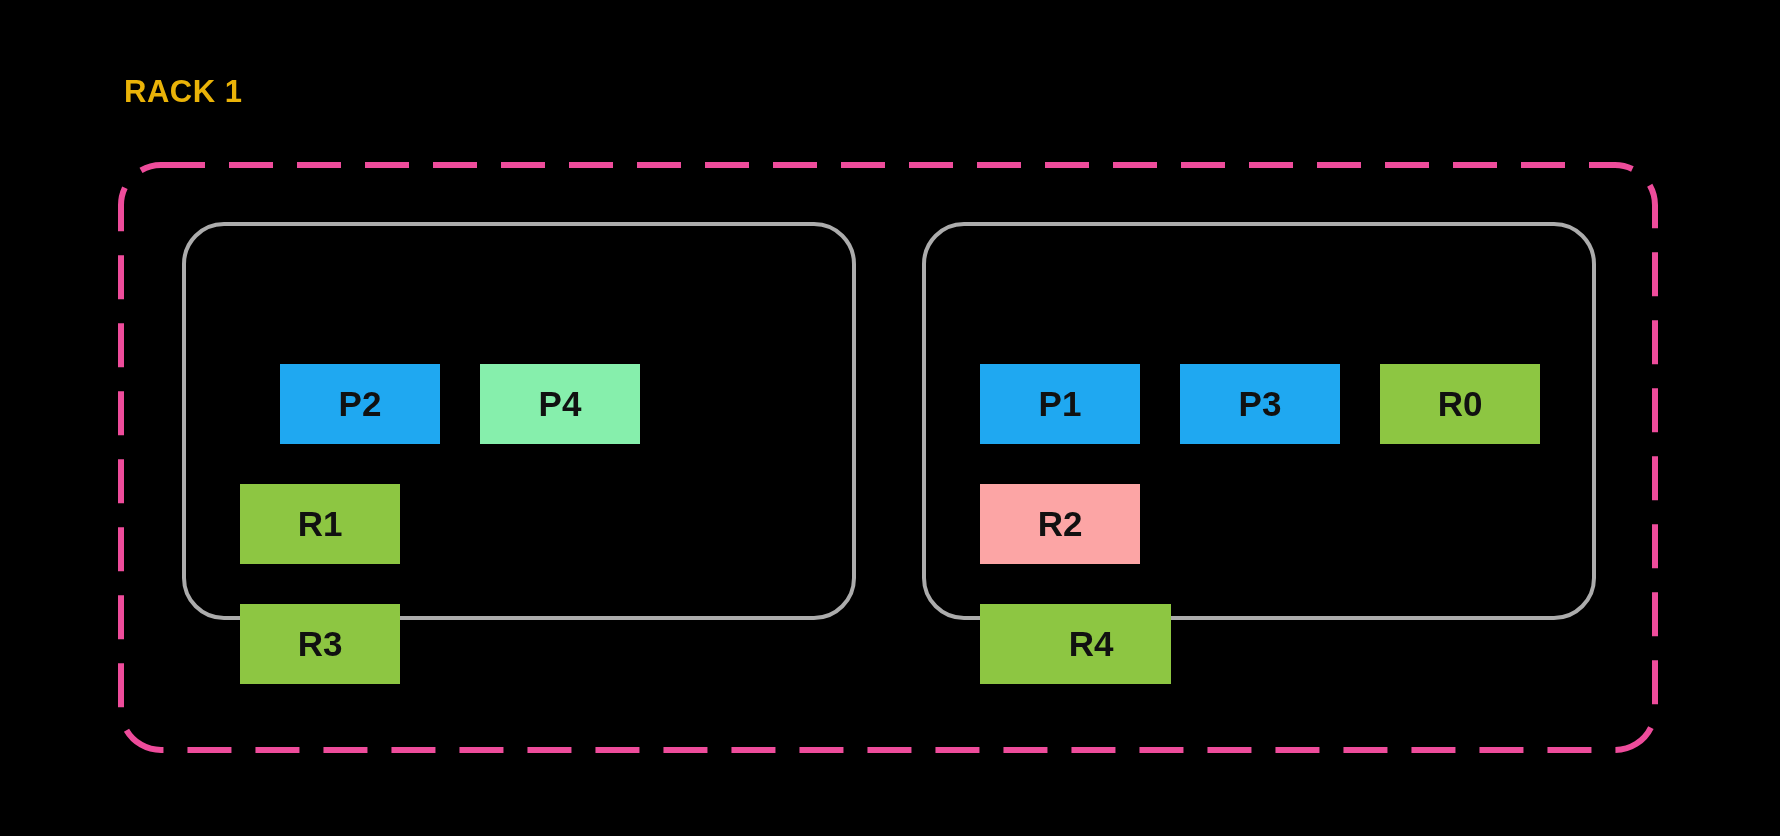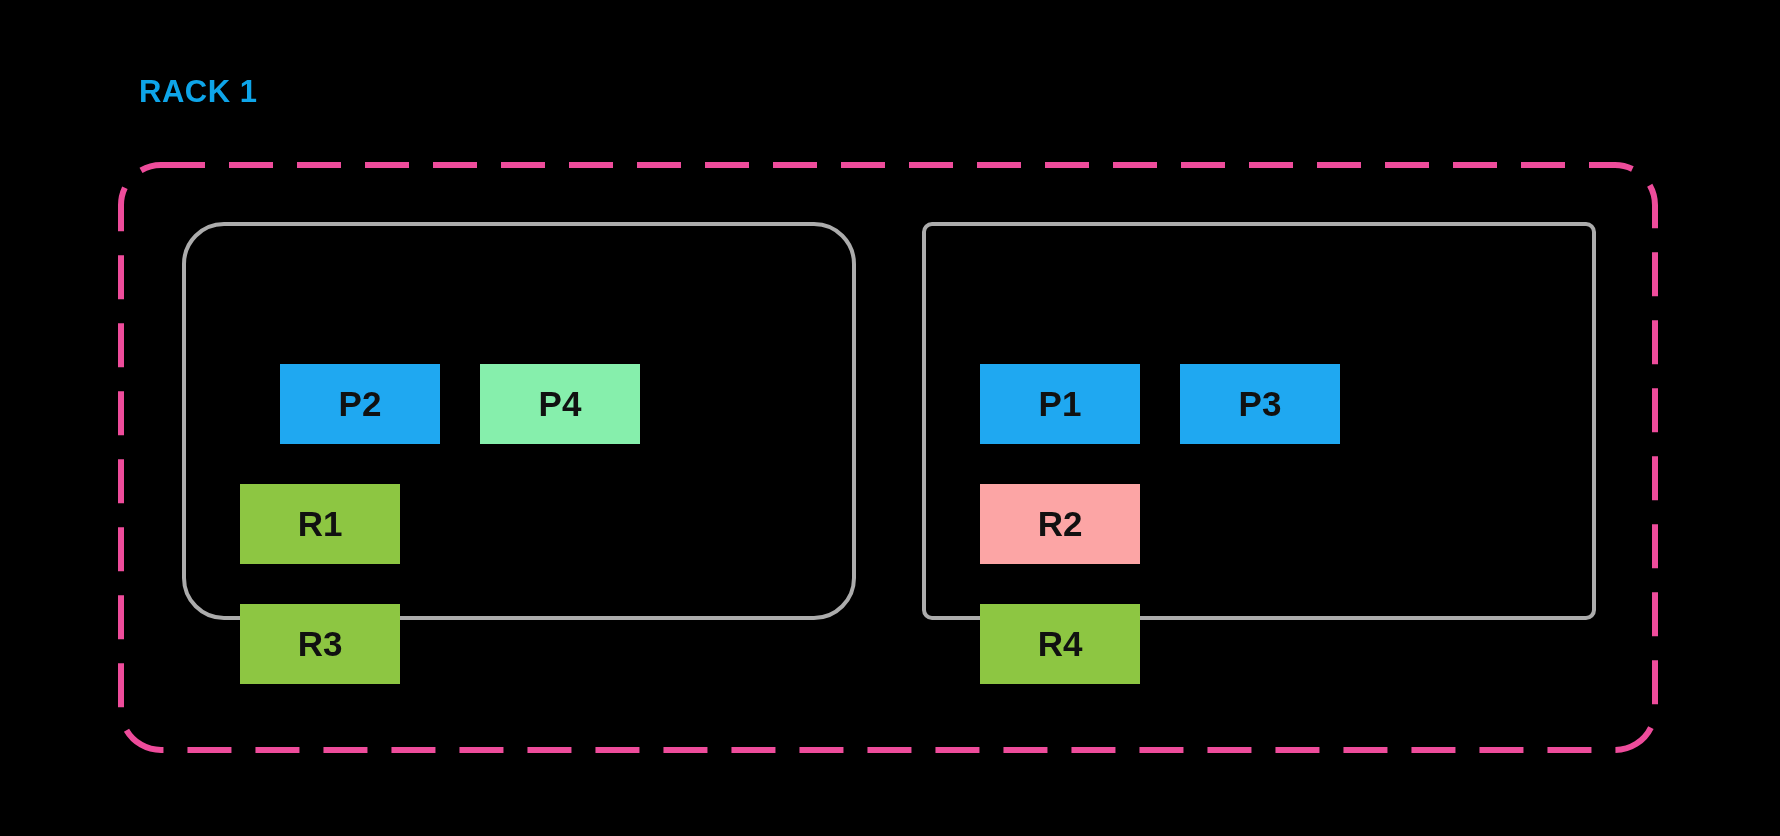--- a/index.html
+++ b/index.html
@@ -63,41 +63,42 @@
     color: #111111;
   }
   .shard-box.primary { background: #1FA8F1; }
   .shard-box.replica { background: #8DC642; }
 </style>
 </head>
 <body>
 
 <div class="canvas">
 
-  <div class="rack-label" style="color: #0ea5e9; margin-left: 15px;">RACK 1</div>
+  <div class="rack-label" style="color: #eab308;">RACK 1</div>
 
   <svg class="rack-border-svg" viewBox="0 0 1780 836" xmlns="http://www.w3.org/2000/svg">
     <rect x="121" y="165" width="1534" height="585" rx="40" ry="40" fill="none" stroke="#EE4C9B" stroke-width="6" stroke-dasharray="44 24"></rect>
   </svg>
 
   <div class="node node-left" style="border-color: rgb(172, 172, 172);">
     <div class="shard-row row-top">
       <div class="shard-box primary" style="background-color: rgb(31, 168, 241); margin-left: 40px;">P2</div>
       <div class="shard-box primary" style="background-color: #86efac;">P4</div>
     </div>
     <div class="shard-row row-bottom">
       <div class="shard-box replica" style="background-color: rgb(141, 198, 66);">R1</div>
       <div class="shard-box replica" style="background-color: rgb(141, 198, 66);">R3</div>
     </div>
   </div>
 
-  <div class="node node-right" style="border-color: rgb(172, 172, 172); border-radius: 10px;">
+  <div class="node node-right" style="border-color: rgb(172, 172, 172);">
     <div class="shard-row row-top">
       <div class="shard-box primary" style="background-color: rgb(31, 168, 241);">P1</div>
       <div class="shard-box primary" style="background-color: rgb(31, 168, 241);">P3</div>
+      <div class="shard-box replica" style="background-color: rgb(141, 198, 66);">R0</div>
     </div>
     <div class="shard-row row-bottom">
       <div class="shard-box replica" style="background-color: #fca5a5;">R2</div>
-      <div class="shard-box replica" style="background-color: rgb(141, 198, 66);">R4</div>
+      <div class="shard-box replica" style="background-color: rgb(141, 198, 66); padding-left: 31px;">R4</div>
     </div>
   </div>
 
 </div>
 
 </body></html>

